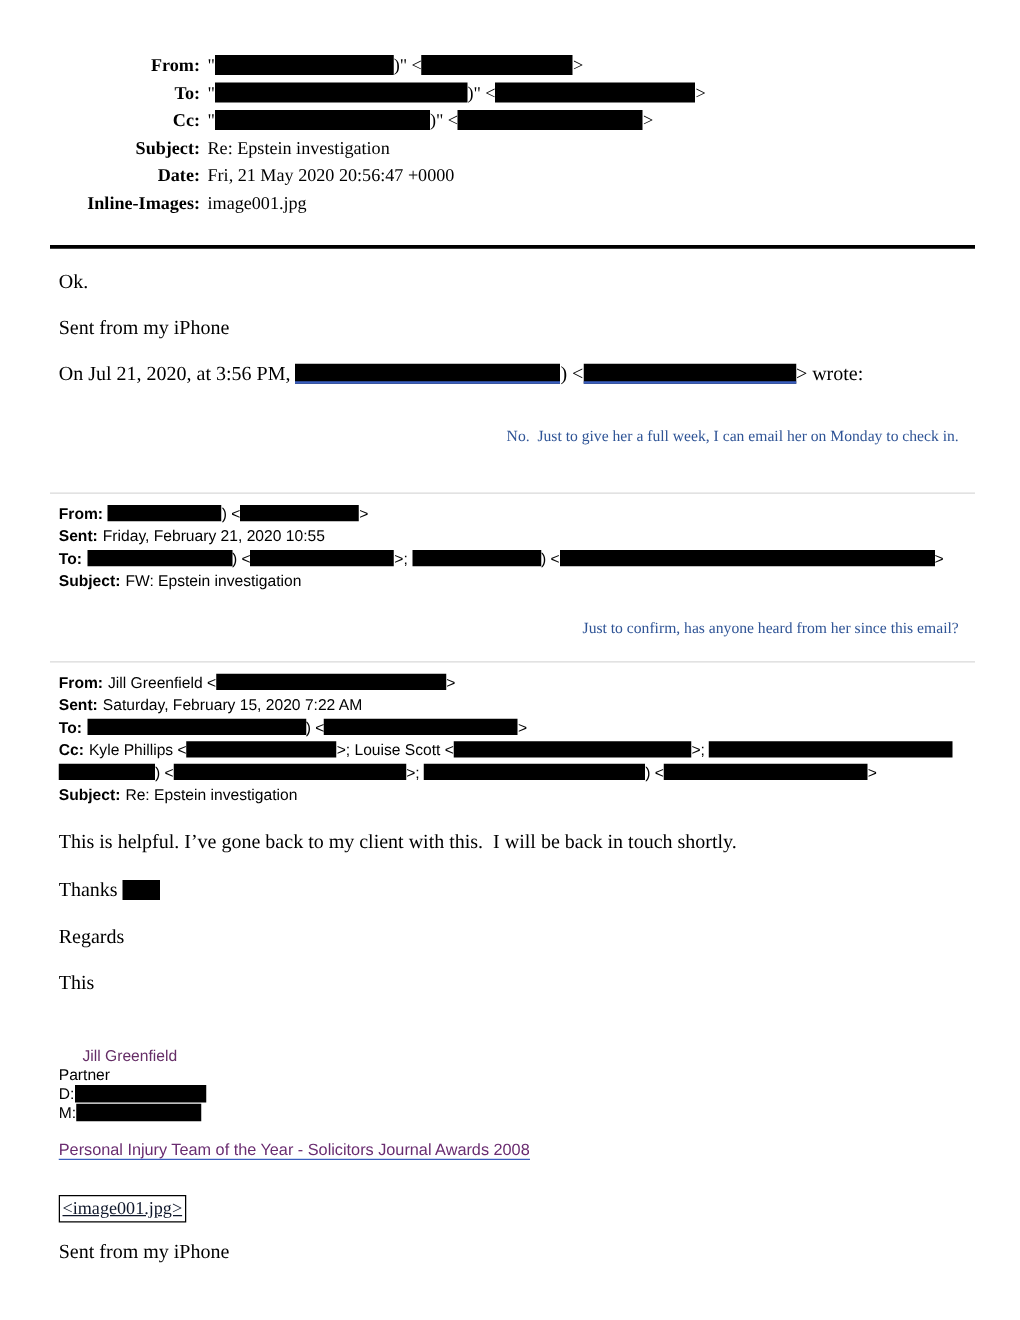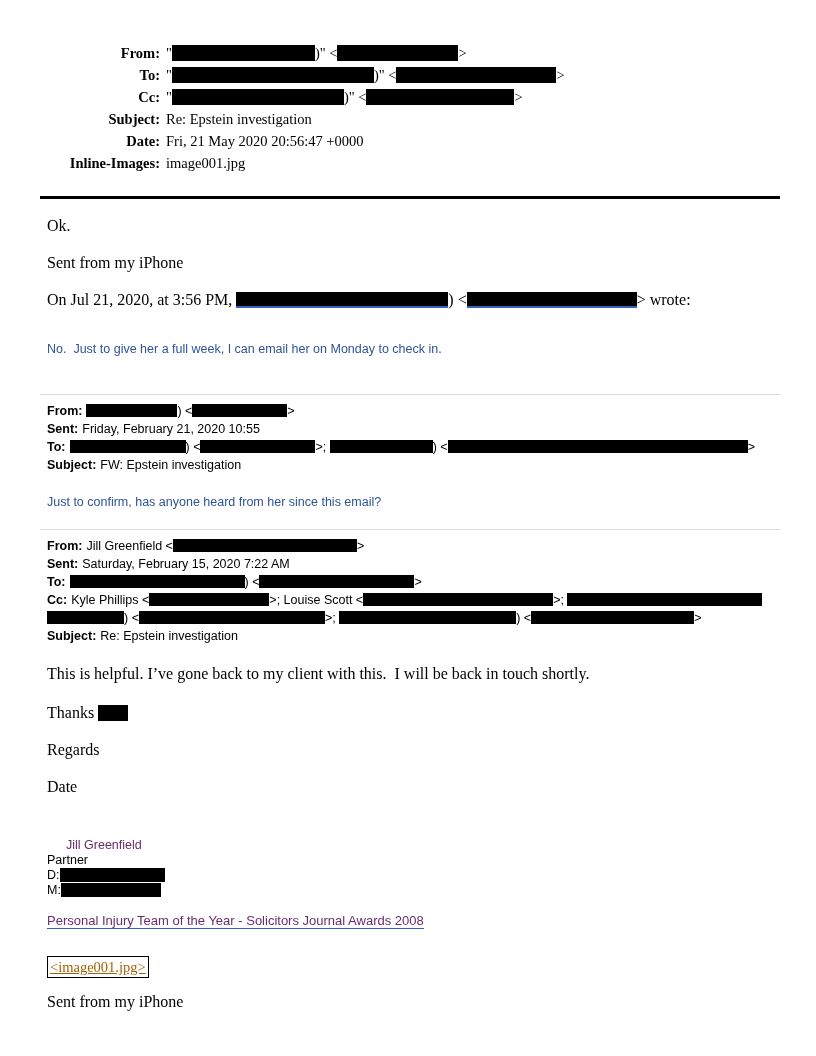--- a/index.html
+++ b/index.html
@@ -20,21 +20,21 @@
   .bar.sig{height:14px;vertical-align:-3px;}
   
   .rule{height:3px;background:#000;margin:22px -13px 0 -7px;}
   .divider{border:none;border-top:1px solid #D9D9D9;margin:0 -13px 0 -7px;}
   
   .sline{font-size:16px;line-height:17px;white-space:pre-wrap;}
   
   .sans{font-family:"Liberation Sans","DejaVu Sans",sans-serif;font-size:12.5px;line-height:18px;}
   .sans .oline{white-space:pre-wrap;}
   .olbl{font-weight:bold;margin-right:4px;}
-  .bluetext{font-family:Liberation Sans, sans-serif;font-size:12.5px;line-height:16px;white-space:pre-wrap;}
+  .bluetext{font-family:Liberation Serif, serif;font-size:12.5px;line-height:16px;white-space:pre-wrap;text-align:right;}
   
   .sig{font-family:"Liberation Sans","DejaVu Sans",sans-serif;font-size:12.5px;line-height:15px;}
   .sig-name{font-weight:normal;margin-left:19px;}
   .award-link{font-family:"Liberation Sans","DejaVu Sans",sans-serif;font-size:13px;
     text-decoration:none;border-bottom:1px solid #3A5FC0;cursor:pointer;}
   .img-link-box{display:inline-block;border:1px solid #000;padding:0 2px;line-height:19px;}
   .img-link{font-family:"Liberation Serif","DejaVu Serif",serif;font-size:14.5px;text-decoration:underline;cursor:pointer;}
 </style>
 </head>
 <body>
@@ -75,28 +75,28 @@
     <div class="oline"><span class="olbl">From:</span><span>Jill Greenfield &lt;</span><span class="bar sm" style="width:184px"></span><span>&gt;</span></div>
     <div class="oline"><span class="olbl">Sent:</span><span>Saturday, February 15, 2020 7:22 AM</span></div>
     <div class="oline"><span class="olbl">To:</span><span class="bar sm" style="width:175px"></span><span>) &lt;</span><span class="bar sm" style="width:155px"></span><span>&gt;</span></div>
     <div class="oline"><span class="olbl">Cc:</span><span>Kyle Phillips &lt;</span><span class="bar sm" style="width:120px"></span><span>&gt;; Louise Scott &lt;</span><span class="bar sm" style="width:190px"></span><span>&gt;; </span><span class="bar sm" style="width:195px"></span><br><span class="bar sm" style="width:77px"></span><span>) &lt;</span><span class="bar sm" style="width:186px"></span><span>&gt;; </span><span class="bar sm" style="width:177px"></span><span>) &lt;</span><span class="bar sm" style="width:163px"></span><span>&gt;</span></div>
     <div class="oline"><span class="olbl">Subject:</span><span>Re: Epstein investigation</span></div>
   </div>
 
   <div class="sline" style="margin-top:20px">This is helpful. I’ve gone back to my client with this.  I will be back in touch shortly.</div>
   <div class="sline" style="margin-top:22px"><span>Thanks </span><span class="bar" style="width:30px;height:16px"></span></div>
   <div class="sline" style="margin-top:20px">Regards</div>
-  <div class="sline" style="margin-top:20px">Date</div>
+  <div class="sline" style="margin-top:20px">This</div>
 
   <div class="sig" style="margin-top:43px">
     <div class="sig-name" style="color:#652D66">Jill Greenfield</div>
     <div>Partner</div>
     <div><span>D:</span><span class="bar sig" style="width:105px"></span></div>
     <div><span>M:</span><span class="bar sig" style="width:100px"></span></div>
   </div>
 
   <div style="margin-top:13px"><a class="award-link" style="color:#6A2C70">Personal Injury Team of the Year - Solicitors Journal Awards 2008</a></div>
 
-  <div style="margin-top:27px"><span class="img-link-box"><a class="img-link" style="color:#a16207">&lt;image001.jpg&gt;</a></span></div>
+  <div style="margin-top:27px"><span class="img-link-box"><a class="img-link" style="color:#0f172a">&lt;image001.jpg&gt;</a></span></div>
 
   <div class="sline" style="margin-top:15px">Sent from my iPhone</div>
 
 </div>
 
 </body></html>

